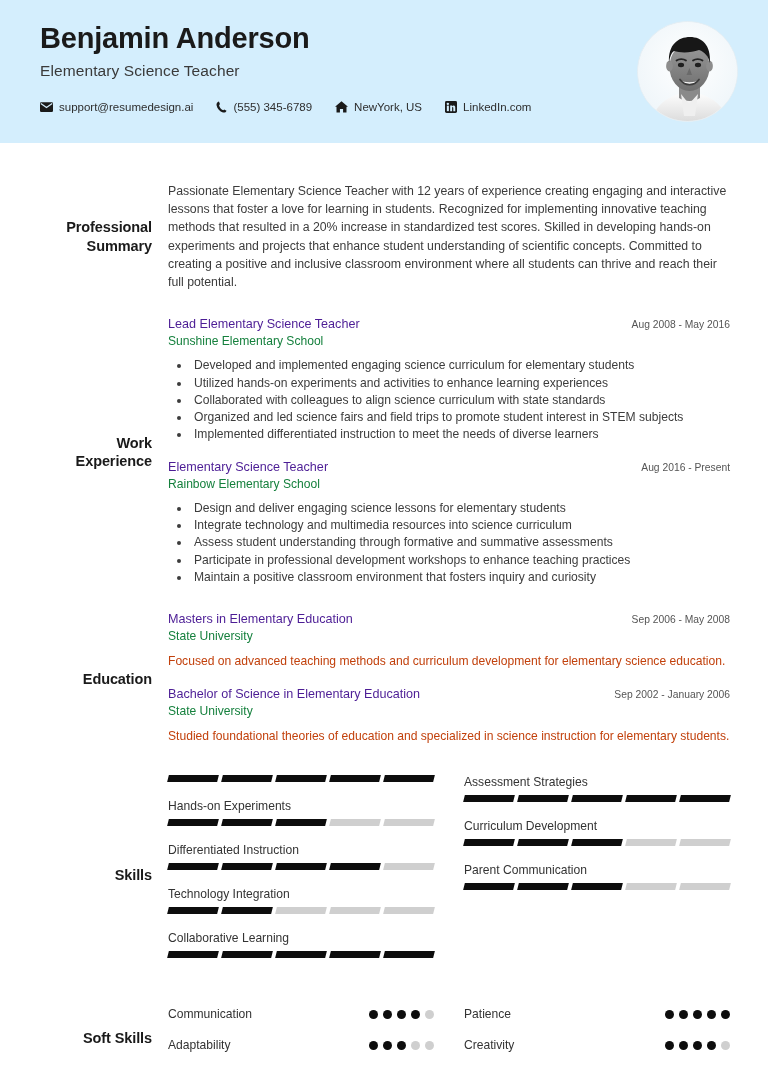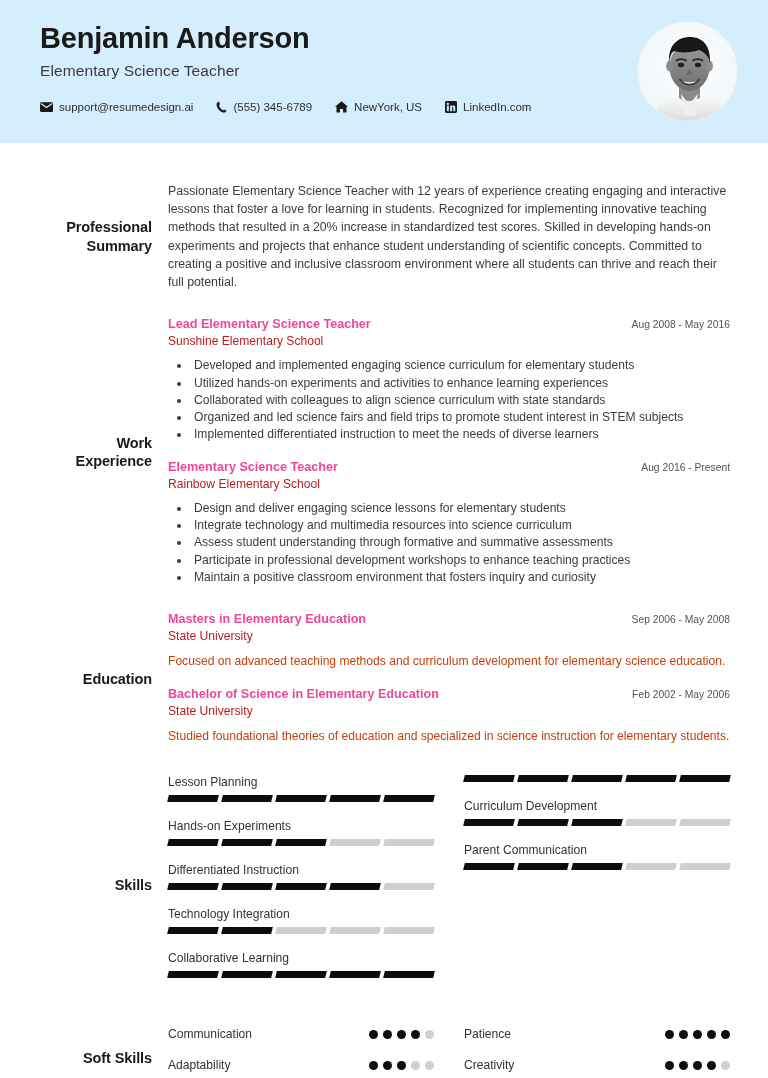--- a/index.html
+++ b/index.html
@@ -84,32 +84,32 @@
   .work-sec { margin-top: 26px; }
   .edu-sec { margin-top: 26px; }
   .skills-sec { margin-top: 30px; }
   .soft-sec { margin-top: 32px; }
 
   .entry { position: relative; }
   .entry + .entry { margin-top: 16px; }
   .entry-head { display: flex; align-items: baseline; justify-content: space-between; gap: 10px; }
   .entry-title {
     font-size: 12.6px;
-    font-weight: bold;
-    color: #ec4899;
+    font-weight: normal;
+    color: #4c1d95;
   }
   .entry-date {
     font-size: 10.3px;
     color: #555;
     white-space: nowrap;
     flex: 0 0 auto;
   }
   .entry-sub {
     font-size: 12.1px;
-    color: #b91c1c;
+    color: #15803d;
     margin-top: 3px;
   }
   .bullets { margin: 9px 0 0 0; padding-left: 23px; }
   .bullets li {
     font-size: 12.1px;
     line-height: 17.3px;
     color: #3c3c3c;
     padding-left: 3px;
   }
   .entry-desc {
@@ -306,36 +306,35 @@
             <span class="entry-title">Masters in Elementary Education</span>
             <span class="entry-date">Sep 2006 - May 2008</span>
           </div>
           <div class="entry-sub">State University</div>
           <p class="entry-desc">Focused on advanced teaching methods and curriculum development for elementary science education.</p>
         </div>
 
         <div class="entry">
           <div class="entry-head">
             <span class="entry-title">Bachelor of Science in Elementary Education</span>
-            <span class="entry-date">Feb 2002 - May 2006</span>
+            <span class="entry-date">Sep 2002 - January 2006</span>
           </div>
           <div class="entry-sub">State University</div>
           <p class="entry-desc">Studied foundational theories of education and specialized in science instruction for elementary students.</p>
         </div>
 
       </div>
     </div>
 
     <div class="section skills-sec">
       <div class="sec-label">Skills</div>
       <div class="sec-content">
         <div class="skills-grid">
           <div class="skill-col" id="skills-left">
               <div class="skill-item">
-                <div class="skill-name">Lesson Planning</div>
                 <div class="bar-track">
                   <div class="bar-seg on"></div>
                   <div class="bar-seg on"></div>
                   <div class="bar-seg on"></div>
                   <div class="bar-seg on"></div>
                   <div class="bar-seg on"></div>
                 </div>
               </div>
               <div class="skill-item">
                 <div class="skill-name">Hands-on Experiments</div>
@@ -373,20 +372,21 @@
                   <div class="bar-seg on"></div>
                   <div class="bar-seg on"></div>
                   <div class="bar-seg on"></div>
                   <div class="bar-seg on"></div>
                   <div class="bar-seg on"></div>
                 </div>
               </div>
             </div>
           <div class="skill-col" id="skills-right">
               <div class="skill-item">
+                <div class="skill-name">Assessment Strategies</div>
                 <div class="bar-track">
                   <div class="bar-seg on"></div>
                   <div class="bar-seg on"></div>
                   <div class="bar-seg on"></div>
                   <div class="bar-seg on"></div>
                   <div class="bar-seg on"></div>
                 </div>
               </div>
               <div class="skill-item">
                 <div class="skill-name">Curriculum Development</div>

